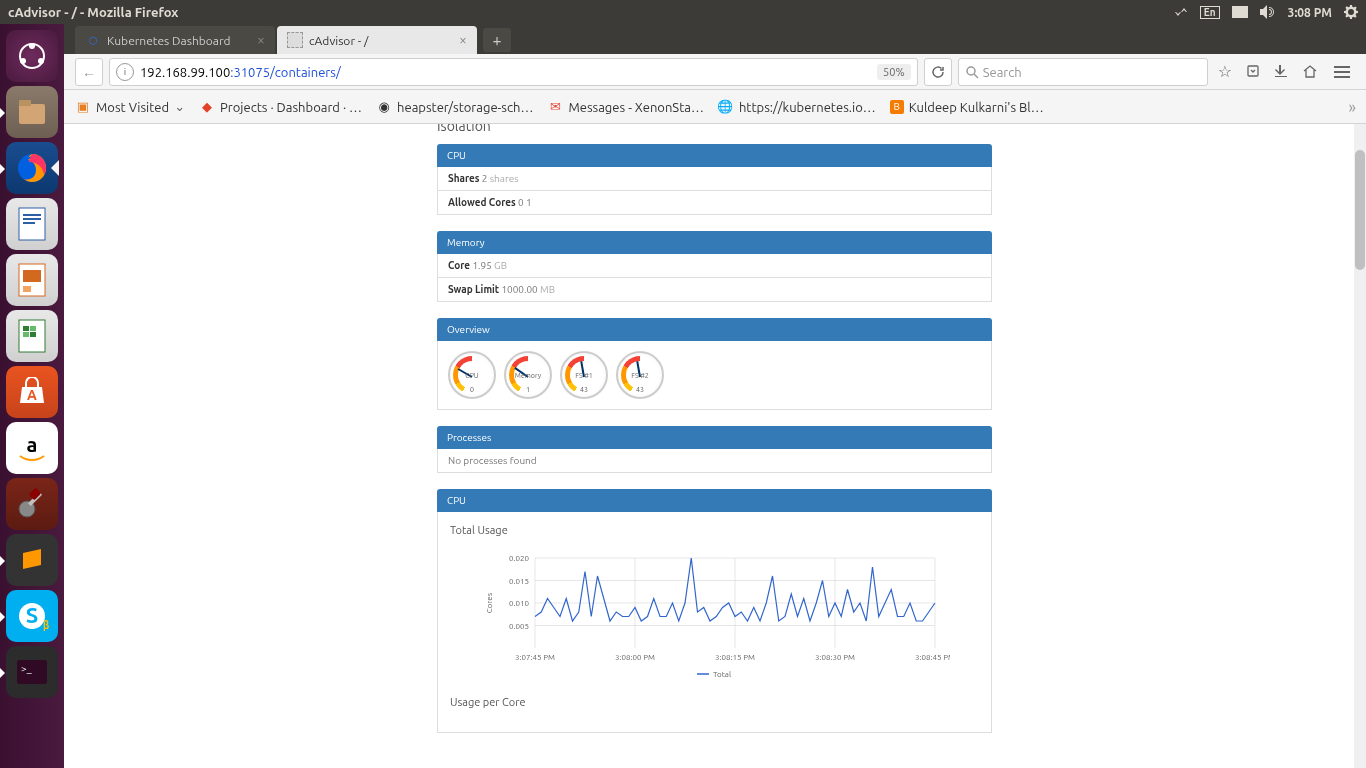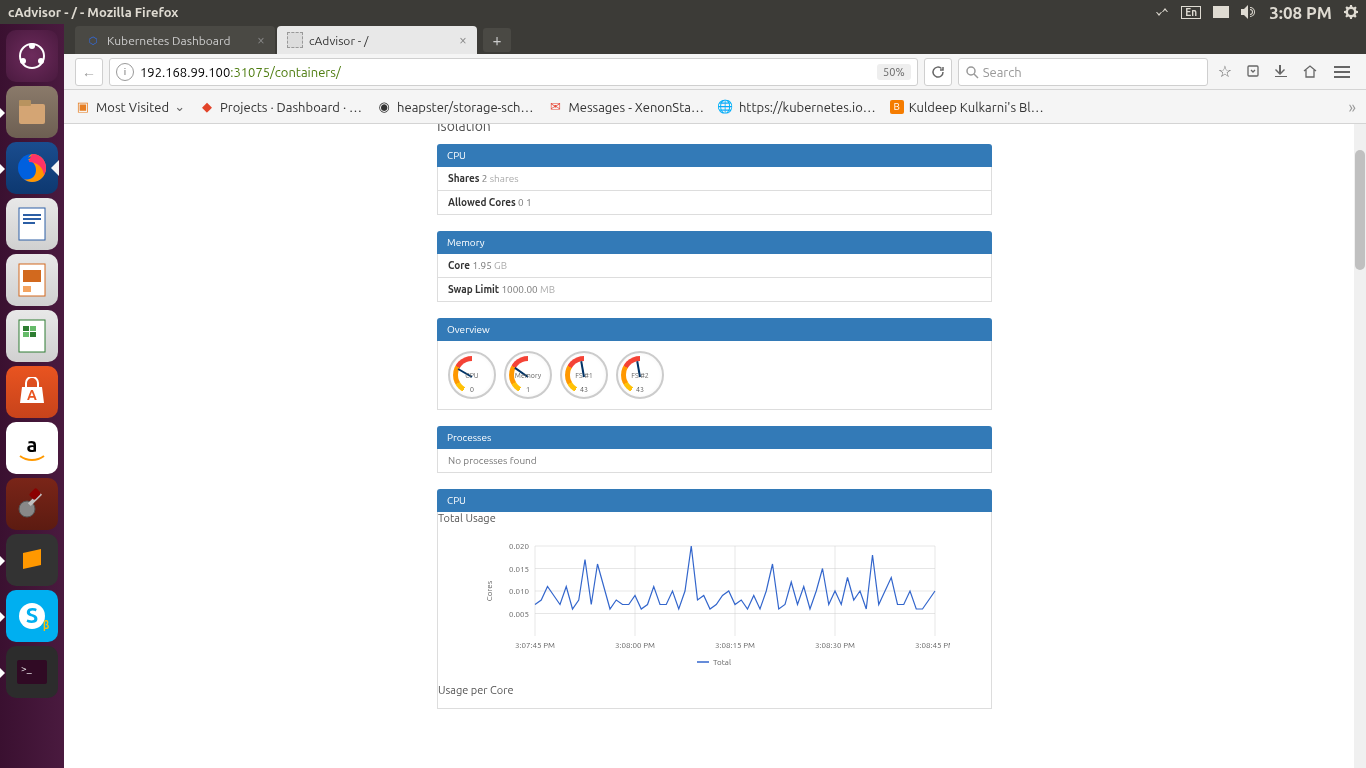--- a/index.html
+++ b/index.html
@@ -23,21 +23,21 @@
 .tab .close{margin-left:6px;font-size:14px;color:#888}
 .newtab{width:28px;height:24px;background:#4a4944;color:#ccc;display:flex;align-items:center;justify-content:center;font-size:16px;border-radius:3px;margin-left:4px;margin-bottom:2px}
 
 
 .addr-row{height:36px;background:#f5f5f5;display:flex;align-items:center;padding:0 10px 0 75px;border-bottom:1px solid #d4d4d4;gap:6px}
 .nav-btn{width:28px;height:28px;border:1px solid #cfcfcf;border-radius:3px;background:#fff;display:flex;align-items:center;justify-content:center;color:#999;font-size:14px}
 .url-bar{flex:1;height:28px;border:1px solid #cfcfcf;border-radius:3px;background:#fff;display:flex;align-items:center;padding:0 6px;font-size:13px;color:#333}
 .url-bar .info-icon{width:18px;height:18px;border:1px solid #999;border-radius:50%;display:flex;align-items:center;justify-content:center;font-size:10px;color:#666;margin-right:6px}
 .url-bar .url{flex:1}
 .url-bar .url .bold{color:#000}
-.url-bar .url .light{color:#4d7c0f}
+.url-bar .url .light{color:#1d4ed8}
 .zoom{font-size:11px;color:#666;background:#eee;padding:2px 6px;border-radius:3px;margin-left:4px}
 .reload{width:28px;height:28px;border:1px solid #cfcfcf;border-radius:3px;background:#fff;display:flex;align-items:center;justify-content:center;color:#666}
 .search-bar{width:250px;height:28px;border:1px solid #cfcfcf;border-radius:3px;background:#fff;display:flex;align-items:center;padding:0 6px;color:#999;font-size:13px}
 .search-bar svg{margin-right:4px}
 .addr-icons{display:flex;gap:14px;align-items:center;color:#666;padding:0 4px}
 .hamburger{width:28px;height:28px;display:flex;align-items:center;justify-content:center}
 
 
 .bm-row{height:34px;background:#f5f5f5;display:flex;align-items:center;padding:0 10px 0 75px;border-bottom:1px solid #d4d4d4;gap:14px;font-size:13px;color:#333}
 .bm-item{display:flex;align-items:center;gap:5px;white-space:nowrap}
@@ -73,21 +73,21 @@
 .panel-row b{color:#333;font-weight:bold}
 .panel-row .light{color:#aaa}
 .panel{border-radius:3px;margin-bottom:16px}
 .gauges{border:1px solid #ddd;border-top:none;padding:10px;display:flex;gap:8px}
 .gauge{width:48px;height:48px;border-radius:50%;border:2px solid #ccc;background:radial-gradient(circle at 50% 50%,#fff 60%,#eee 100%);position:relative;display:flex;align-items:center;justify-content:center}
 .gauge::before{content:'';position:absolute;inset:3px;border-radius:50%;background:conic-gradient(from 210deg,#ffc107 0 30deg,#ff9800 30deg 90deg,#f44336 90deg 150deg,transparent 150deg)}
 .gauge::after{content:'';position:absolute;inset:8px;border-radius:50%;background:#fff}
 .gauge .lbl{position:relative;z-index:2;font-size:7px;color:#666;text-align:center;line-height:1.2}
 .gauge .needle{position:absolute;width:2px;height:16px;background:#003366;top:8px;left:50%;transform-origin:bottom center;transform:translateX(-50%) rotate(-30deg);z-index:1}
 .gauge .val{position:absolute;bottom:4px;font-size:7px;z-index:2}
-.chart-area{border:1px solid #ddd;border-top:none;}
+.chart-area{border:1px solid #ddd;border-top:none;padding:12px}
 .chart-title{font-size:11px;color:#555;margin-bottom:12px}
 .chart-svg{display:block;margin:0 auto}
 </style>
 </head>
 <body>
 
 <div class="titlebar">
   <span>cAdvisor - / - Mozilla Firefox</span>
   <span class="spacer"></span>
   <div class="ind">
@@ -100,21 +100,21 @@
     <span>
         <svg width="16" height="12" viewBox="0 0 16 12">
           <path d="M0 0h16v12H0zM1 1l7 5 7-5v1l-7 5-7-5z"></path>
         </svg>
       </span>
     <span>
         <svg width="16" height="14" viewBox="0 0 16 14">
           <path d="M0 4h3l4-4v14l-4-4H0zM9 2a5 5 0 010 10v-1a4 4 0 000-8zM9 4a3 3 0 010 6v-1a2 2 0 000-4z"></path>
         </svg>
       </span>
-    <span style="font-size:17px">3:08 PM</span>
+    <span style="font-size:12px">3:08 PM</span>
     <span>
         <svg width="14" height="14" viewBox="0 0 14 14">
           <path d="M7 4a3 3 0 100 6 3 3 0 000-6zM6 0h2l.3 1.8a5 5 0 011.5.6l1.5-1 1.4 1.4-1 1.5a5 5 0 01.6 1.5L14 6v2l-1.8.3a5 5 0 01-.6 1.5l1 1.5-1.4 1.4-1.5-1a5 5 0 01-1.5.6L8 14H6l-.3-1.8a5 5 0 01-1.5-.6l-1.5 1-1.4-1.4 1-1.5a5 5 0 01-.6-1.5L0 8V6l1.8-.3a5 5 0 01.6-1.5l-1-1.5L2.8 1.3l1.5 1a5 5 0 011.5-.6z"></path>
         </svg>
       </span>
   </div>
 </div>
 
 <div class="tabs-row">
   <div class="tab inactive">

